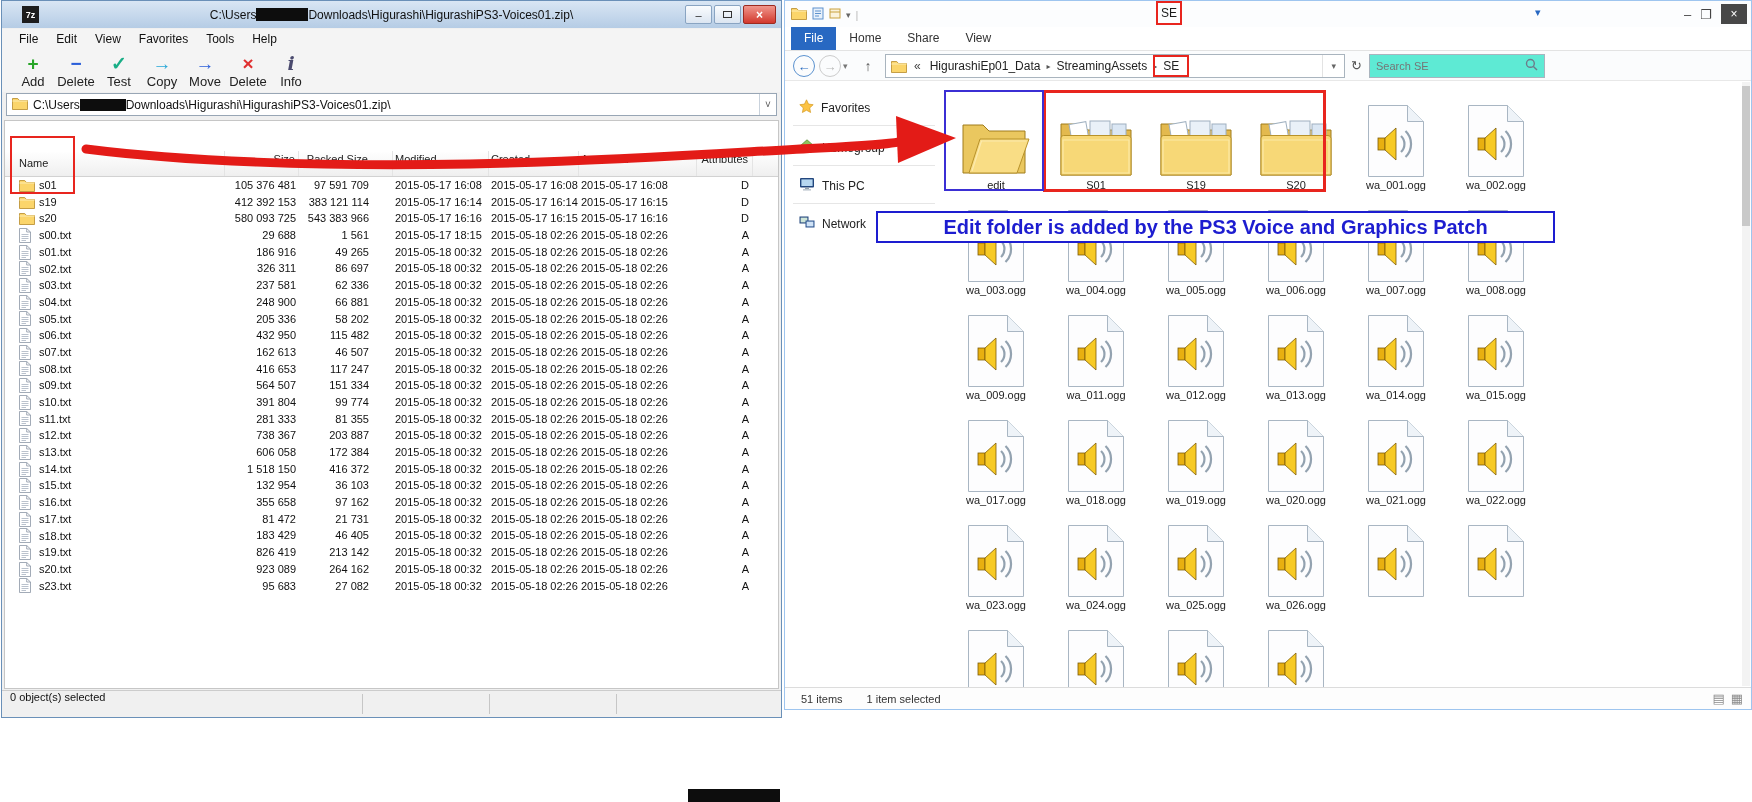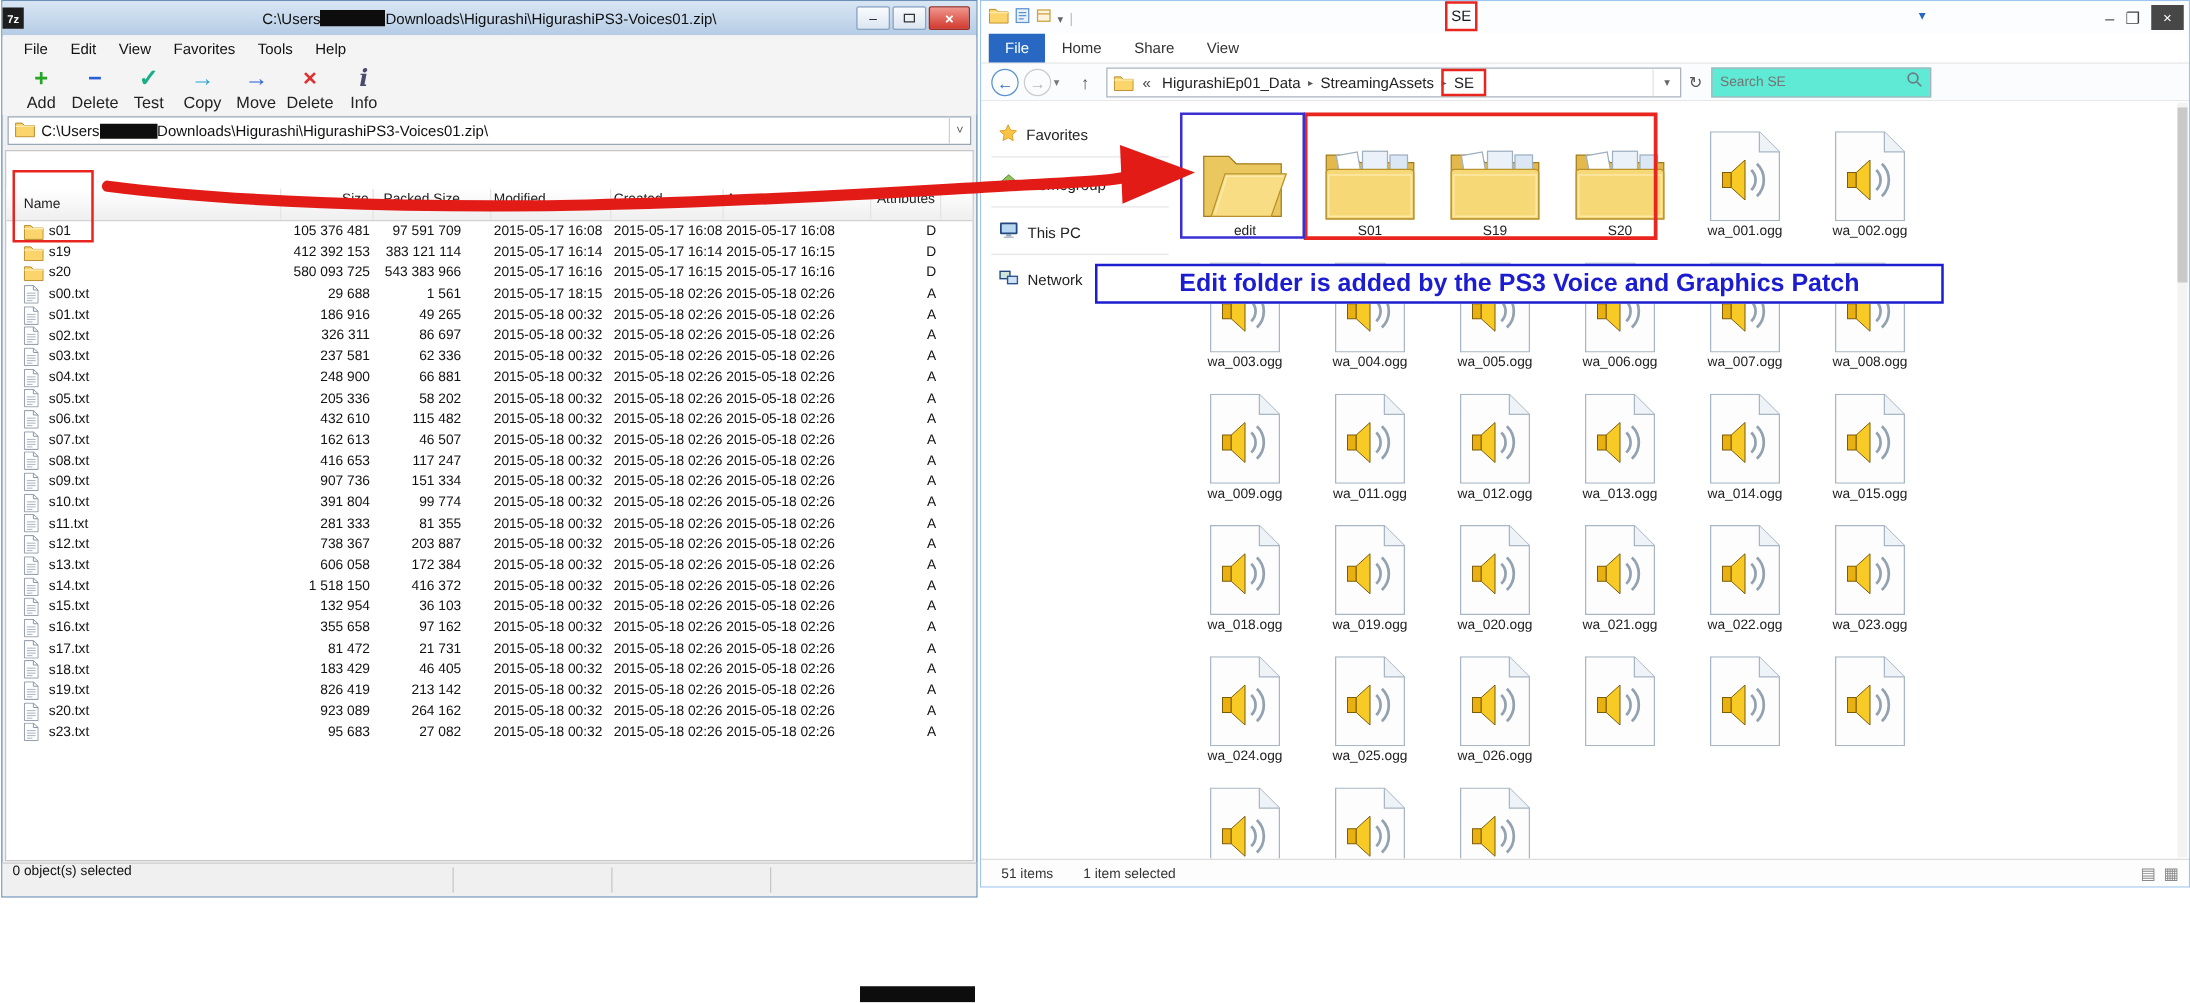--- a/index.html
+++ b/index.html
@@ -4,21 +4,21 @@
 <style>
   * { margin:0; padding:0; box-sizing:border-box; }
   html,body { background:#fff; font-family:"Liberation Sans",sans-serif; }
   #canvas { position:relative; width:1752px; height:802px; overflow:hidden; background:#fff; }
 
   
   #sevenzip { position:absolute; left:1px; top:0; width:781px; height:718px;
               background:#f0f0f0; border:1px solid #6a90b8; }
   .sz-titlebar { position:absolute; left:0; top:0; right:0; height:27px;
                  background:linear-gradient(#d9e6f4,#b5cce5); display:flex; align-items:center; }
-  .sz-appicon { position:absolute; left:0; top:5px; width:17px; height:17px; background:#1d1d1d;
+  .sz-appicon { position:absolute; left:20px; top:5px; width:17px; height:17px; background:#1d1d1d;
                 color:#fff; font-size:9px; font-weight:bold; display:flex; align-items:center; justify-content:center; }
   .sz-title { flex:1; text-align:center; font-size:12px; color:#101010; white-space:nowrap; }
   .sz-winbtns { position:absolute; right:5px; top:4px; display:flex; gap:2px; }
   .sz-btn { width:27px; height:19px; border:1px solid #89a4c2; border-radius:2px;
             background:linear-gradient(#fafcfe,#dbe5f1); display:flex; align-items:center;
             justify-content:center; font-size:11px; color:#222; }
   .sz-btn .maxglyph { width:9px; height:7px; border:1px solid #333; display:inline-block; }
   .sz-btn.close { width:33px; background:linear-gradient(#f0978d,#d2382d); border-color:#9c2a20;
                   color:#fff; font-weight:bold; font-size:12px; }
   .sz-menubar { position:absolute; left:0; top:28px; right:0; height:20px; background:#f4f4f4;
@@ -364,21 +364,21 @@
             <div class="szc c0">
               <span class="fic">
                 <svg width="12" height="15" viewBox="0 0 12 15">
                   <path d="M.5.5h7.2L11.5 4v10.5H.5z" fill="#fff" stroke="#8a95a5" stroke-width=".8"></path>
                   <path d="M7.7.5V4h3.8" fill="none" stroke="#8a95a5" stroke-width=".8"></path>
                   <path d="M2.5 6.5h7M2.5 8.5h7M2.5 10.5h7M2.5 12.5h4.5" stroke="#a8b2c0" stroke-width=".8"></path>
                 </svg>
               </span>
               <span class="nm">s06.txt</span>
             </div>
-            <div class="szc c1">432 610</div>
+            <div class="szc c1">432 950</div>
             <div class="szc c2">115 482</div>
             <div class="szc c3">2015-05-18 00:32</div>
             <div class="szc c4">2015-05-18 02:26</div>
             <div class="szc c5">2015-05-18 02:26</div>
             <div class="szc c6">A</div>
           </div>
           <div class="sz-row">
             <div class="szc c0">
               <span class="fic">
                 <svg width="12" height="15" viewBox="0 0 12 15">
@@ -418,21 +418,21 @@
             <div class="szc c0">
               <span class="fic">
                 <svg width="12" height="15" viewBox="0 0 12 15">
                   <path d="M.5.5h7.2L11.5 4v10.5H.5z" fill="#fff" stroke="#8a95a5" stroke-width=".8"></path>
                   <path d="M7.7.5V4h3.8" fill="none" stroke="#8a95a5" stroke-width=".8"></path>
                   <path d="M2.5 6.5h7M2.5 8.5h7M2.5 10.5h7M2.5 12.5h4.5" stroke="#a8b2c0" stroke-width=".8"></path>
                 </svg>
               </span>
               <span class="nm">s09.txt</span>
             </div>
-            <div class="szc c1">907 736</div>
+            <div class="szc c1">564 507</div>
             <div class="szc c2">151 334</div>
             <div class="szc c3">2015-05-18 00:32</div>
             <div class="szc c4">2015-05-18 02:26</div>
             <div class="szc c5">2015-05-18 02:26</div>
             <div class="szc c6">A</div>
           </div>
           <div class="sz-row">
             <div class="szc c0">
               <span class="fic">
                 <svg width="12" height="15" viewBox="0 0 12 15">
@@ -978,20 +978,32 @@
             <div class="ex-cell">
               <div class="iconbox">
                 <svg width="56" height="72" viewBox="0 0 56 72">
                   <path d="M.5.5h39l16 16v55H.5z" fill="#fdfdfe" stroke="#a9b6c3"></path>
                   <path d="M39.5.5v16h16" fill="#eef3f8" stroke="#a9b6c3"></path>
                   <rect x="10" y="33" width="7" height="12" fill="#e8b010" stroke="#7d5c08" stroke-width=".8"></rect>
                   <polygon points="17,33 28,23 28,55 17,45" fill="#f7ca25" stroke="#7d5c08" stroke-width=".8"></polygon>
                   <path d="M33 31a11 11 0 0 1 0 16M37.5 26a18 18 0 0 1 0 26" fill="none" stroke="#93a2b0" stroke-width="2.2"></path>
                 </svg>
               </div>
+              <div class="lbl">wa_017.ogg</div>
+            </div>
+            <div class="ex-cell">
+              <div class="iconbox">
+                <svg width="56" height="72" viewBox="0 0 56 72">
+                  <path d="M.5.5h39l16 16v55H.5z" fill="#fdfdfe" stroke="#a9b6c3"></path>
+                  <path d="M39.5.5v16h16" fill="#eef3f8" stroke="#a9b6c3"></path>
+                  <rect x="10" y="33" width="7" height="12" fill="#e8b010" stroke="#7d5c08" stroke-width=".8"></rect>
+                  <polygon points="17,33 28,23 28,55 17,45" fill="#f7ca25" stroke="#7d5c08" stroke-width=".8"></polygon>
+                  <path d="M33 31a11 11 0 0 1 0 16M37.5 26a18 18 0 0 1 0 26" fill="none" stroke="#93a2b0" stroke-width="2.2"></path>
+                </svg>
+              </div>
               <div class="lbl">wa_018.ogg</div>
             </div>
             <div class="ex-cell">
               <div class="iconbox">
                 <svg width="56" height="72" viewBox="0 0 56 72">
                   <path d="M.5.5h39l16 16v55H.5z" fill="#fdfdfe" stroke="#a9b6c3"></path>
                   <path d="M39.5.5v16h16" fill="#eef3f8" stroke="#a9b6c3"></path>
                   <rect x="10" y="33" width="7" height="12" fill="#e8b010" stroke="#7d5c08" stroke-width=".8"></rect>
                   <polygon points="17,33 28,23 28,55 17,45" fill="#f7ca25" stroke="#7d5c08" stroke-width=".8"></polygon>
                   <path d="M33 31a11 11 0 0 1 0 16M37.5 26a18 18 0 0 1 0 26" fill="none" stroke="#93a2b0" stroke-width="2.2"></path>

